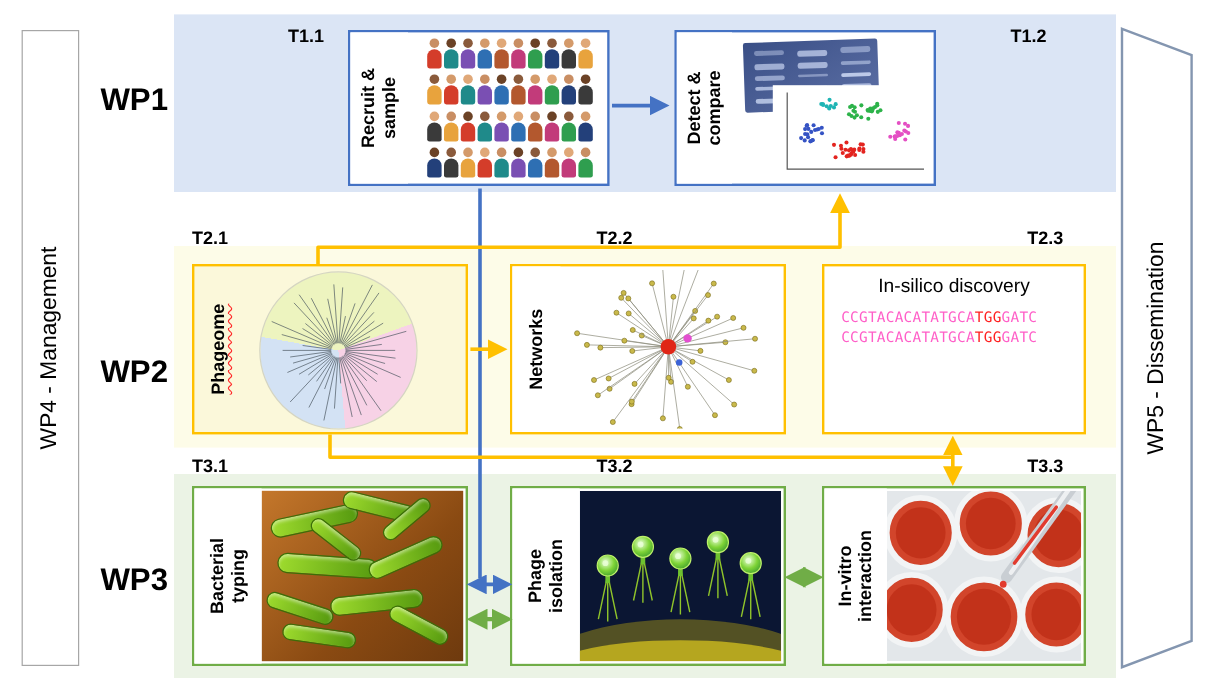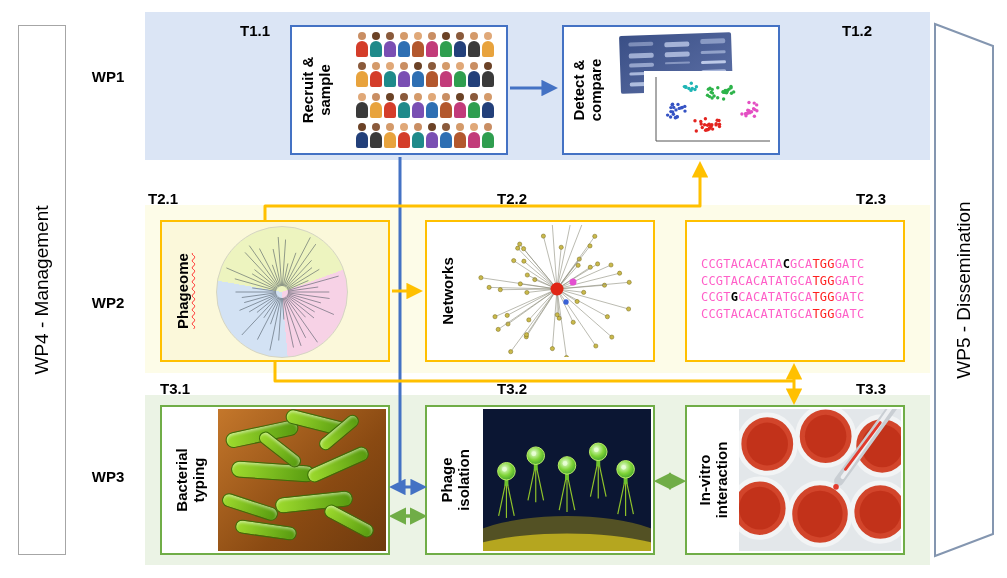--- a/index.html
+++ b/index.html
@@ -10,21 +10,21 @@
     --c-gray-border:#A6A6A6; --c-wp5-border:#8496B0;
   }
   body{background:#fff;font-family:"Liberation Sans",sans-serif;color:#000}
   .canvas{position:relative;width:1007px;height:578px;background:#fff;overflow:hidden}
 
   .band{position:absolute;left:145px;width:785px;z-index:1}
   .band1{top:12px;height:148px;background:var(--c-band-blue)}
   .band2{top:205px;height:168px;background:var(--c-band-yellow)}
   .band3{top:395px;height:170px;background:var(--c-band-green)}
 
-  .wp-label{position:absolute;left:76px;width:64px;text-align:center;font-weight:bold;font-size:15px;z-index:4}
+  .wp-label{position:absolute;left:76px;width:64px;text-align:right;font-weight:bold;font-size:26px;z-index:4}
   .tag{position:absolute;font-weight:bold;font-size:15px;z-index:4}
 
   .task-box{position:absolute;background:#fff;z-index:2}
   .box-blue{border:2px solid var(--c-blue)}
   .box-gold{border:2px solid var(--c-gold)}
   .box-green{border:2.5px solid var(--c-green)}
   .t21-fill{background:#fbf8da}
 
   .vside{position:absolute;left:0;top:0;bottom:0;background:#fff;z-index:2}
   .w48{width:48px}.w46{width:46px}.w40{width:40px}.w56{width:56px}.w52{width:52px}
@@ -85,21 +85,21 @@
   <div class="band band1"></div>
   <div class="band band2"></div>
   <div class="band band3"></div>
 
   <div class="wp-label" style="top:68px">WP1</div>
   <div class="wp-label" style="top:294px">WP2</div>
   <div class="wp-label" style="top:468px">WP3</div>
 
   <div class="tag" style="left:240px;top:22px">T1.1</div>
   <div class="tag" style="left:842px;top:22px">T1.2</div>
-  <div class="tag" style="left:148px;top:190px">T2.1</div>
+  <div class="tag" style="left:160px;top:190px">T2.1</div>
   <div class="tag" style="left:497px;top:190px">T2.2</div>
   <div class="tag" style="left:856px;top:190px">T2.3</div>
   <div class="tag" style="left:160px;top:380px">T3.1</div>
   <div class="tag" style="left:497px;top:380px">T3.2</div>
   <div class="tag" style="left:856px;top:380px">T3.3</div>
 
   <div class="task-box box-blue" style="left:290px;top:25px;width:218px;height:130px">
     <div class="vside w48">
       <div class="vlabel">
         <span>Recruit &amp;</span>
@@ -552,24 +552,23 @@
         <circle cx="57.9" cy="67.5" r="2.1" fill="#c9b94b" stroke="#77691a" stroke-width="0.5"></circle>
         <line x1="88" y1="64" x2="41.7" y2="126.7" stroke="#8d8d7c" stroke-width="0.6"></line>
         <circle cx="41.7" cy="126.7" r="2.1" fill="#c9b94b" stroke="#77691a" stroke-width="0.5"></circle>
         <circle cx="88" cy="64" r="6.5" fill="#e02616"></circle>
         <circle cx="104" cy="57" r="3.5" fill="#e34fd0"></circle>
         <circle cx="97" cy="77" r="2.7" fill="#3b62d6"></circle>
       </svg>
   </div>
 
   <div class="task-box box-gold" style="left:685px;top:220px;width:220px;height:142px">
+    <div class="t23-title">In-silico discovery</div>
     <div class="seq-wrap">
-        <div class="seq-line"><span class="seq-p">CCGTACACATA</span><span class="seq-b">C</span><span class="seq-p">GCA</span><span class="seq-r">TGG</span><span class="seq-p">GATC</span></div>
         <div class="seq-line"><span class="seq-p">CCGTACACATATGCA</span><span class="seq-r">TGG</span><span class="seq-p">GATC</span></div>
-        <div class="seq-line"><span class="seq-p">CCGT</span><span class="seq-b">G</span><span class="seq-p">CACATATGCA</span><span class="seq-r">TGG</span><span class="seq-p">GATC</span></div>
         <div class="seq-line"><span class="seq-p">CCGTACACATATGCA</span><span class="seq-r">TGG</span><span class="seq-p">GATC</span></div>
       </div>
   </div>
 
   <div class="task-box box-green" style="left:160px;top:405px;width:230px;height:150px">
     <div class="vside w56">
       <div class="vlabel">
         <span>Bacterial</span>
         <span>typing</span>
       </div>

